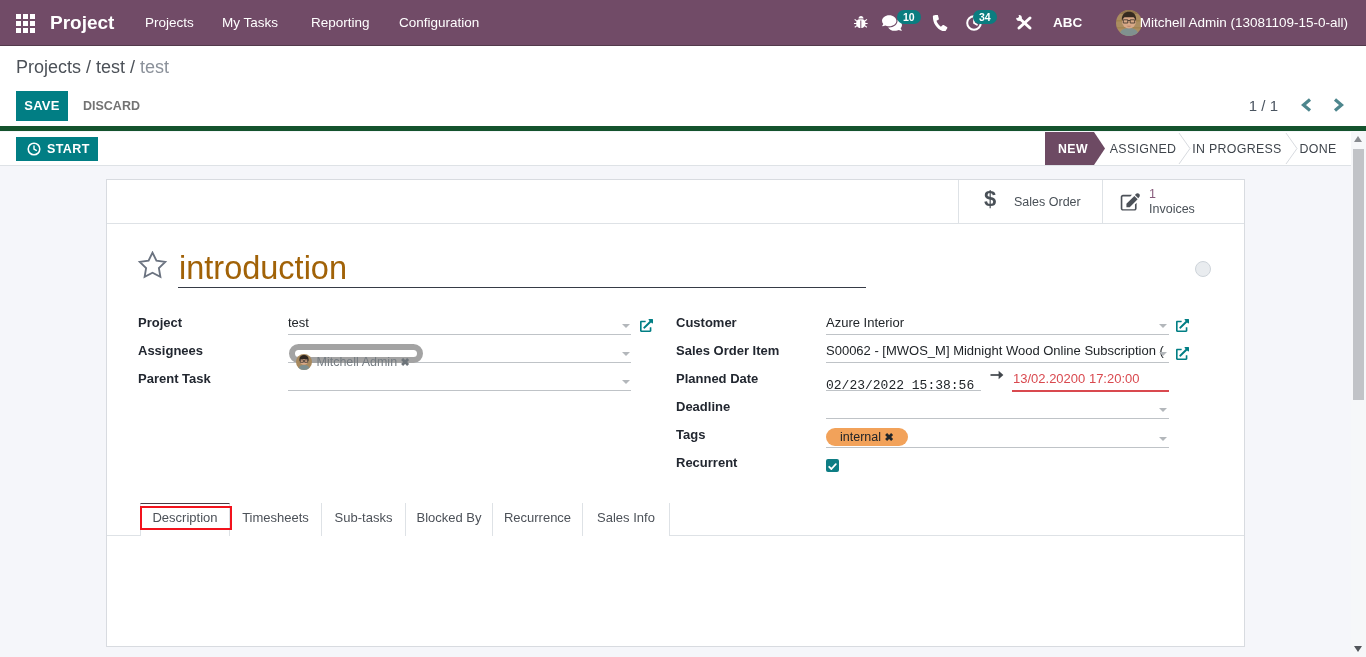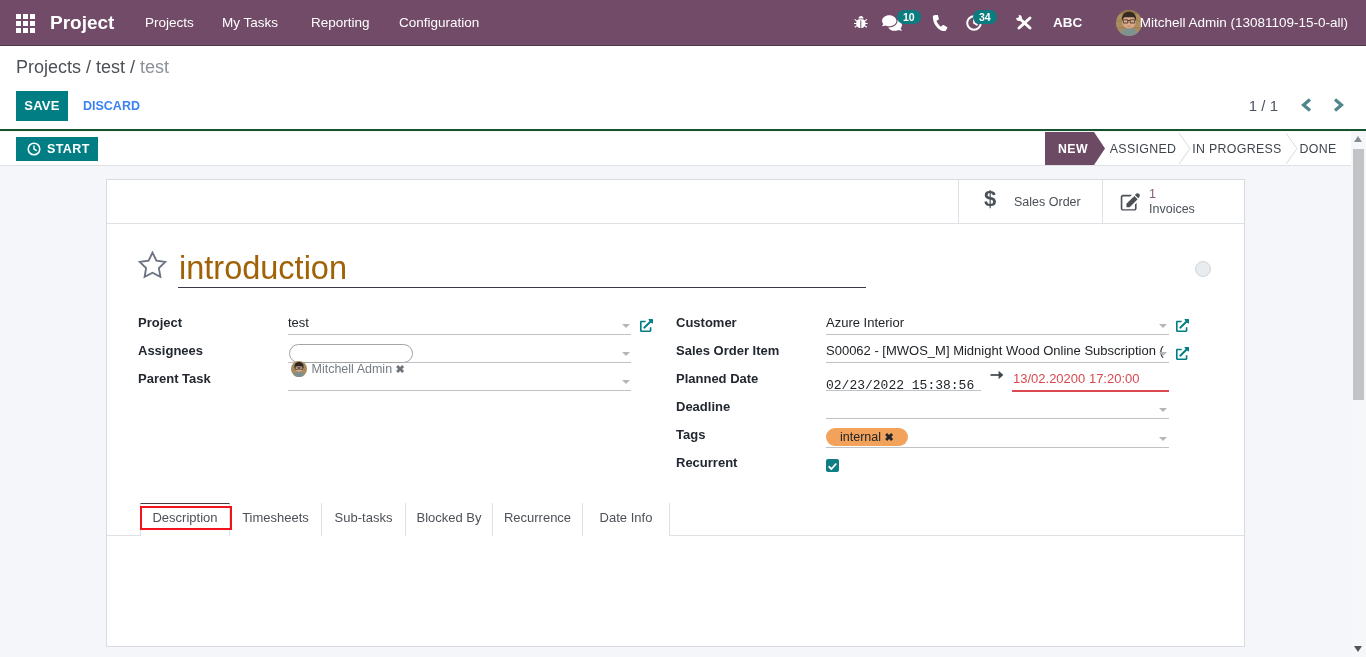--- a/index.html
+++ b/index.html
@@ -16,25 +16,25 @@
         linear-gradient(#fff,#fff) 7px 7px/5px 5px no-repeat,
         linear-gradient(#fff,#fff) 14px 7px/5px 5px no-repeat,
         linear-gradient(#fff,#fff) 0 14px/5px 5px no-repeat,
         linear-gradient(#fff,#fff) 7px 14px/5px 5px no-repeat,
         linear-gradient(#fff,#fff) 14px 14px/5px 5px no-repeat; }
   #appname { position:absolute; left:50px; top:0; height:46px; line-height:46px; font-size:19px; font-weight:bold; }
   .badge { position:absolute; background:#0b7d80; color:#fff; font-size:10.5px; font-weight:bold; border-radius:7px; padding:0 6px; height:14px; line-height:14px; }
   #uname { position:absolute; right:18px; top:0; height:56px; line-height:46px; font-size:13.5px; }
   #avatar { position:absolute; left:1116px; top:10px; width:26px; height:26px; border-radius:50%; overflow:hidden; }
   
-  #cp { position:absolute; left:0; top:46px; width:1366px; height:85px; background:#fff; border-bottom:2px solid #14532d; }
+  #cp { position:absolute; left:0; top:46px; width:1366px; height:85px; background:#fff; border-bottom:5px solid #14532d; }
   #breadcrumb { position:absolute; left:16px; top:11px; font-size:18px; color:#4c5158; }
   #breadcrumb .muted { color:#8b919a; }
   #savebtn { position:absolute; left:16px; top:45px; width:52px; height:30px; background:#017e84; color:#fff; font-size:13px; font-weight:bold; text-align:center; line-height:30px; letter-spacing:.3px; }
-  #discard { position:absolute; left:83px; top:45px; height:30px; line-height:30px; color:#3b82f6; font-size:12.5px; font-weight:bold; }
+  #discard { position:absolute; left:83px; top:45px; height:30px; line-height:30px; color:#737373; font-size:12.5px; font-weight:bold; }
   #pager { position:absolute; right:88px; top:51px; font-size:15px; color:#4a5460; }
   
   #sbar { position:absolute; left:0; top:132px; width:1351px; height:34px; background:#fff; border-bottom:1px solid #dee2e6; }
   #startbtn { position:absolute; left:16px; top:5px; width:82px; height:24px; background:#017e84; color:#fff; font-size:12.5px; font-weight:bold; line-height:24px; letter-spacing:.4px; }
   
   #sheetbg { position:absolute; left:0; top:166px; width:1351px; height:491px; background:#f5f6fa; }
   #sheet { position:absolute; left:106px; top:179px; width:1139px; height:468px; background:#fff; border:1px solid #d8dbe0; }
   #btnbox { position:absolute; left:0; top:0; width:1137px; height:44px; border-bottom:1px solid #dee2e6; }
   .statbtn { position:absolute; top:0; height:44px; border-left:1px solid #dee2e6; color:#495057; font-size:12.5px; }
   #title { position:absolute; left:72px; top:68.5px; font-size:32.5px; color:#a16207; line-height:38px; }
@@ -154,21 +154,21 @@
   <div class="val" style="left:181px; top:135px;">test</div>
   <div class="uline" style="left:181px; top:135px; width:343px; height:20px;"></div>
   <div class="caret" style="left:515px; top:144px;"></div>
   <svg class="extlink" style="left:533px; top:139px;" viewBox="0 0 512 512">
       <path fill="#017e84" d="M432 320h-32c-9 0-16 7-16 16v112H64V128h144c9 0 16-7 16-16V80c0-9-7-16-16-16H48C22 64 0 86 0 112v352c0 26 22 48 48 48h352c26 0 48-22 48-48V336c0-9-7-16-16-16zM488 0H360c-21 0-32 26-17 41l36 36-246 245c-9 9-9 24 0 34l23 23c9 9 24 9 34 0l245-246 36 36c15 15 41 5 41-17V24c0-13-11-24-24-24z"></path>
     </svg>
 
   <div class="lbl" style="left:31px; top:163px;">Assignees</div>
   <div class="uline" style="left:181px; top:163px; width:343px; height:19.5px;"></div>
   <div class="caret" style="left:515px; top:172px;"></div>
-  <div style="position:absolute; left:182px; top:163.5px; height:19px; border:1px solid #a3a3a3; border-radius:9.5px; background:#fff; font-size:12.5px; color:#757c82; line-height:16.5px; padding:16px 7px 0 0; white-space:nowrap;">
+  <div style="position:absolute; left:182px; top:163.5px; height:19px; border:6px solid #a3a3a3; border-radius:9.5px; background:#fff; font-size:12.5px; color:#757c82; line-height:16.5px; padding:4px 7px 0 0; white-space:nowrap;">
     <svg style="vertical-align:-4.5px; margin-right:5px; margin-left:0.5px;" width="16" height="16" viewBox="0 0 26 26">
         <defs>
           <clipPath id="ac">
             <circle cx="13" cy="13" r="13"></circle>
           </clipPath>
         </defs>
         <g clip-path="url(#ac)">
           <rect width="26" height="26" fill="#a88a5f"></rect>
           <path d="M4 26c0-6 4-8 9-8s9 2 9 8z" fill="#7e8f8f"></path>
           <circle cx="13" cy="11" r="6.5" fill="#d8a987"></circle>
@@ -223,21 +223,21 @@
         <polyline points="3.2,6.8 5.4,9 9.8,4.2" fill="none" stroke="#fff" stroke-width="1.8" stroke-linecap="round" stroke-linejoin="round"></polyline>
       </svg>
   </div>
 
   <div id="tabline"></div>
   <div class="tab" style="left:33px; width:90px; border-left:1px solid #dee2e6; border-top:1.5px solid #4a3a44; border-bottom:none; line-height:27px;">Description</div>
   <div class="tab" style="left:123px; width:92px;">Timesheets</div>
   <div class="tab" style="left:215px; width:84px;">Sub-tasks</div>
   <div class="tab" style="left:299px; width:87px;">Blocked By</div>
   <div class="tab" style="left:386px; width:90px;">Recurrence</div>
-  <div class="tab" style="left:476px; width:87px;">Date Info</div>
+  <div class="tab" style="left:476px; width:87px;">Sales Info</div>
   <div id="redbox" style="position:absolute; left:33px; top:326px; width:92px; height:24px; border:2.5px solid #f2131d;"></div>
 </div>
 
 <div id="scrollbar">
   <div id="sthumb"></div>
   <div style="position:absolute; left:3px; top:5px; width:0; height:0; border-left:4.5px solid transparent; border-right:4.5px solid transparent; border-bottom:6px solid #888b90;"></div>
   <div style="position:absolute; left:3px; top:515px; width:0; height:0; border-left:4.5px solid transparent; border-right:4.5px solid transparent; border-top:6px solid #52565b;"></div>
 </div>
 
 </body></html>

